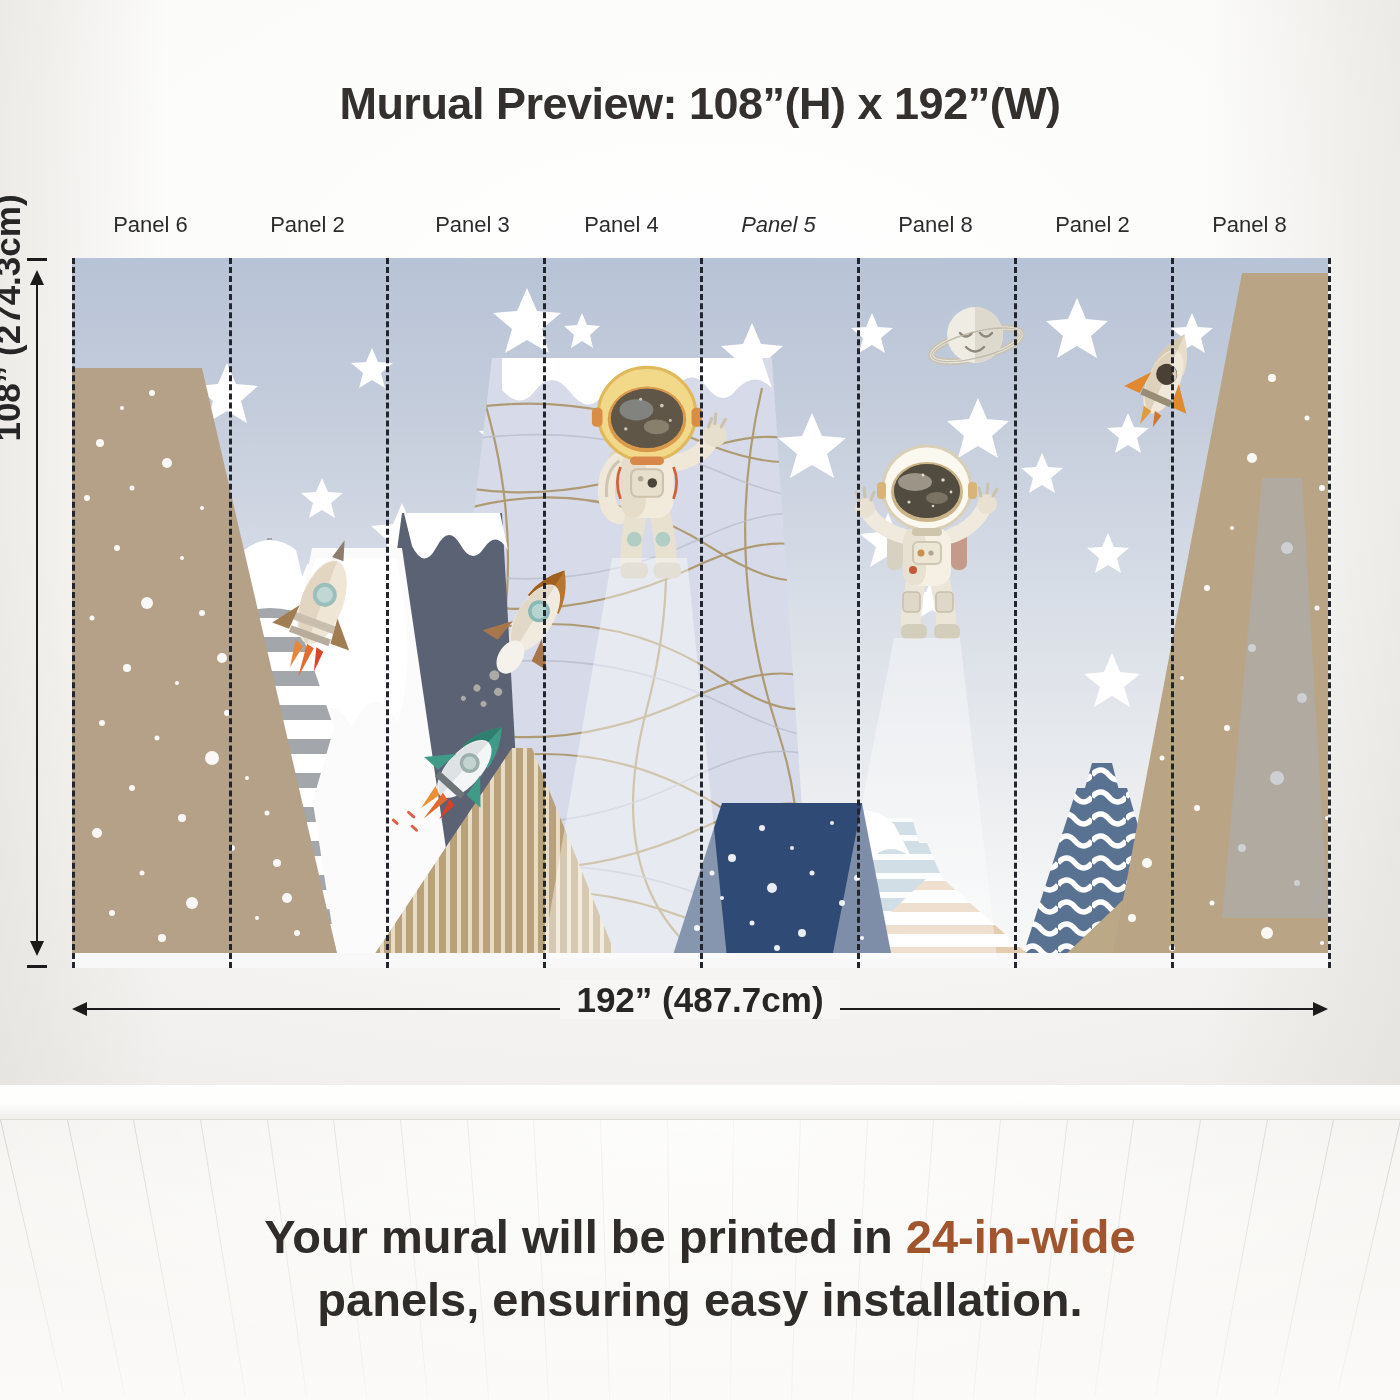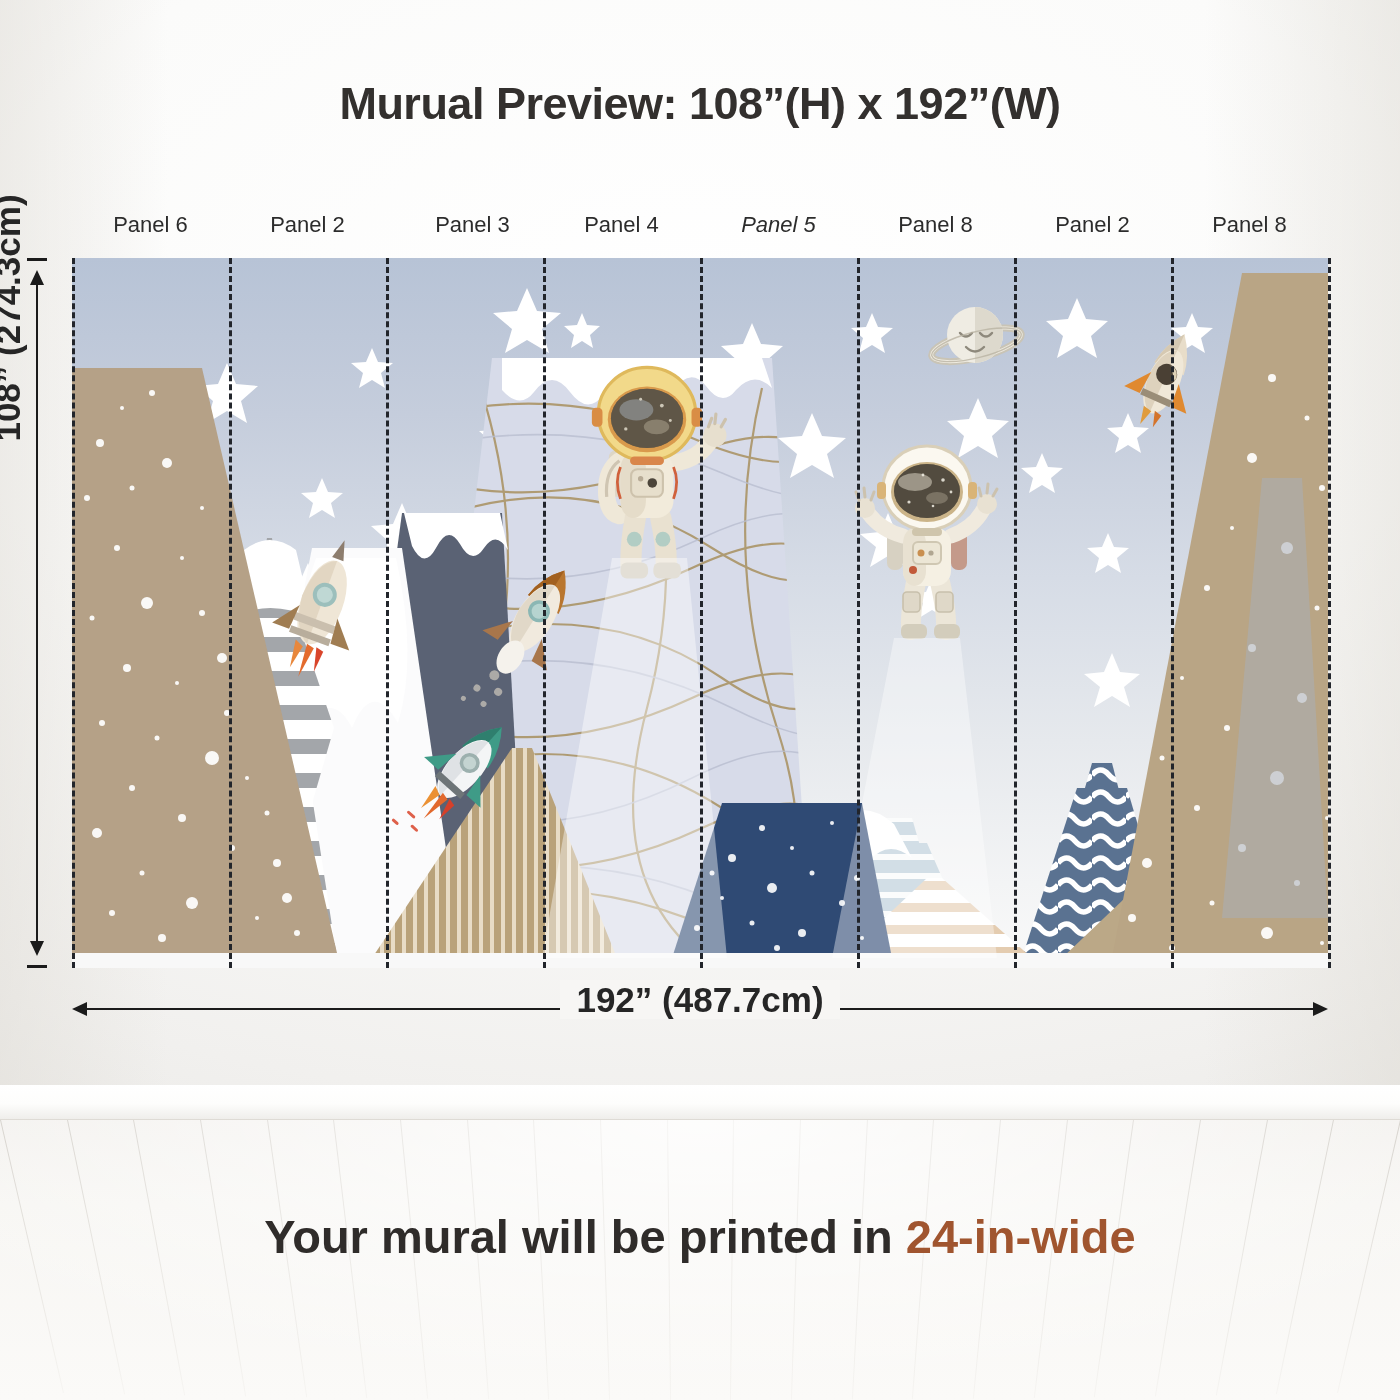--- a/index.html
+++ b/index.html
@@ -625,15 +625,16 @@
     <div class="h-arrow rt"></div>
     <div class="h-label">
       <span>192” (487.7cm)</span>
     </div>
   </div>
 
   <div class="caption">
     <div>
       <span>Your mural will be printed in </span><span class="hl">24-in-wide</span>
     </div>
+    <div>panels, ensuring easy installation.</div>
   </div>
 
 </div>
 
 </body></html>

